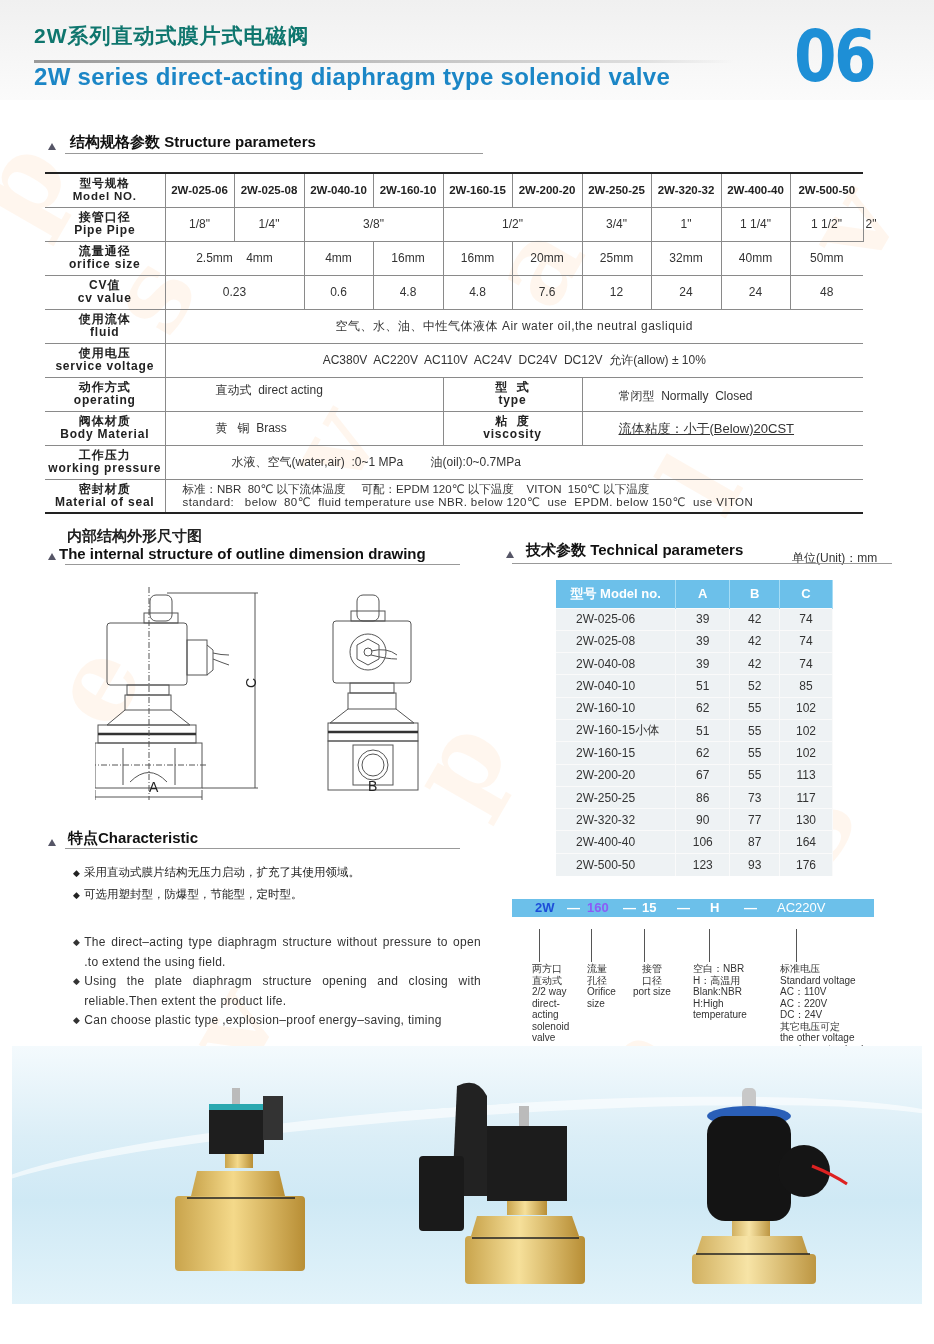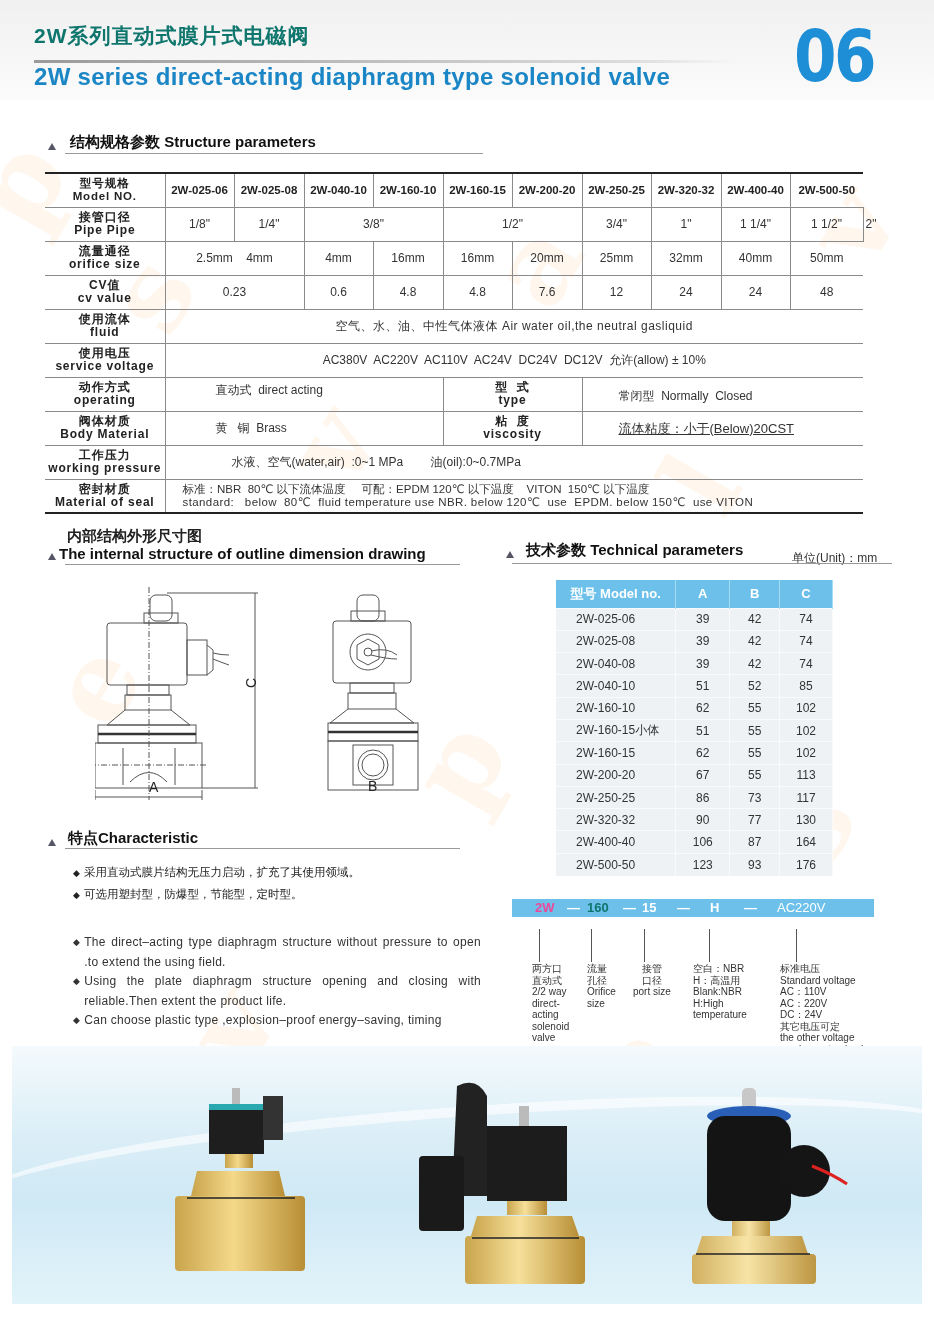--- a/index.html
+++ b/index.html
@@ -416,23 +416,23 @@
       <span style="flex:1;">Using the plate diaphragm structure opening and closing with reliable.Then extent the product life.</span>
     </div>
   <div class="feat-en" style="display:flex;">
       <span class="bullet">◆</span>
       <span style="flex:1;">Can choose plastic type ,explosion–proof energy–saving, timing</span>
     </div>
 </div>
 
 <div class="layer" style="left:512px;top:899px;width:362px;height:150px;">
   <div class="code-bar" style="width:362px;"></div>
-  <span class="code-part" style="left:23px;color:#ec4899;font-weight:bold;font-size:13px;">2W</span>
+  <span class="code-part" style="left:23px;color:#1d4ed8;font-weight:bold;font-size:13px;">2W</span>
   <span class="code-part" style="left:55px;color:#fff;font-weight:bold;font-size:13px;">—</span>
-  <span class="code-part" style="left:75px;color:#0f766e;font-weight:bold;font-size:13px;">160</span>
+  <span class="code-part" style="left:75px;color:#8b5cf6;font-weight:bold;font-size:13px;">160</span>
   <span class="code-part" style="left:111px;color:#fff;font-weight:bold;font-size:13px;">—</span>
   <span class="code-part" style="left:130px;color:#fff;font-weight:bold;font-size:13px;">15</span>
   <span class="code-part" style="left:165px;color:#fff;font-weight:bold;font-size:13px;">—</span>
   <span class="code-part" style="left:198px;color:#fff;font-weight:bold;font-size:13px;">H</span>
   <span class="code-part" style="left:232px;color:#fff;font-weight:bold;font-size:13px;">—</span>
   <span class="code-part" style="left:265px;color:#fff;font-weight:normal;font-size:13px;">AC220V</span>
 
   <span class="tick" style="left:27px;"></span>
   <span class="tick" style="left:79px;"></span>
   <span class="tick" style="left:132px;"></span>

